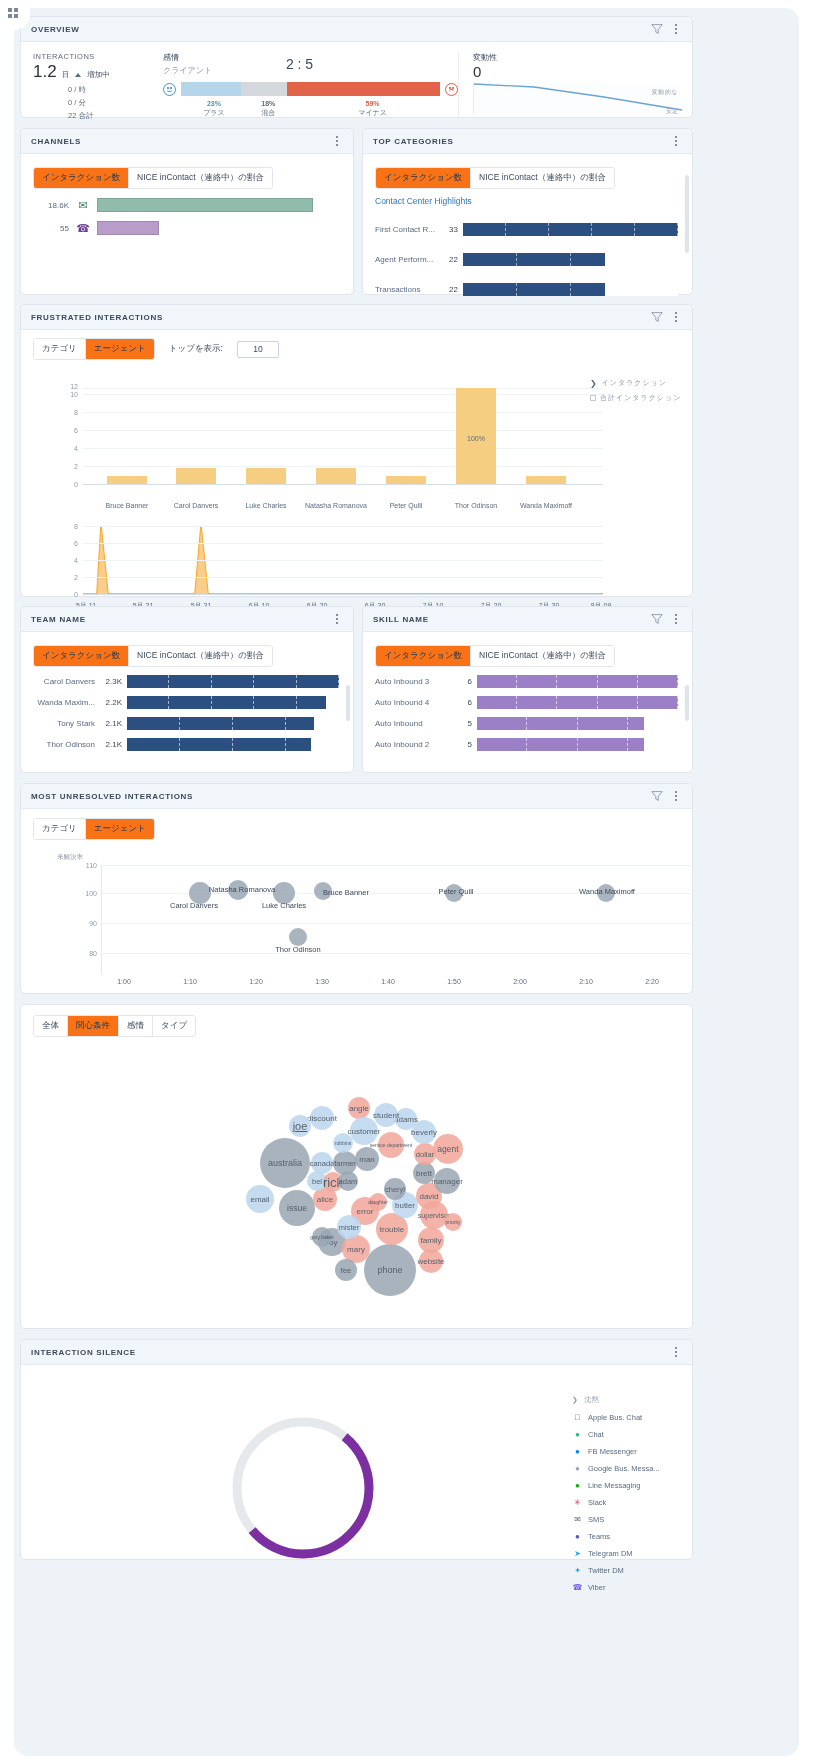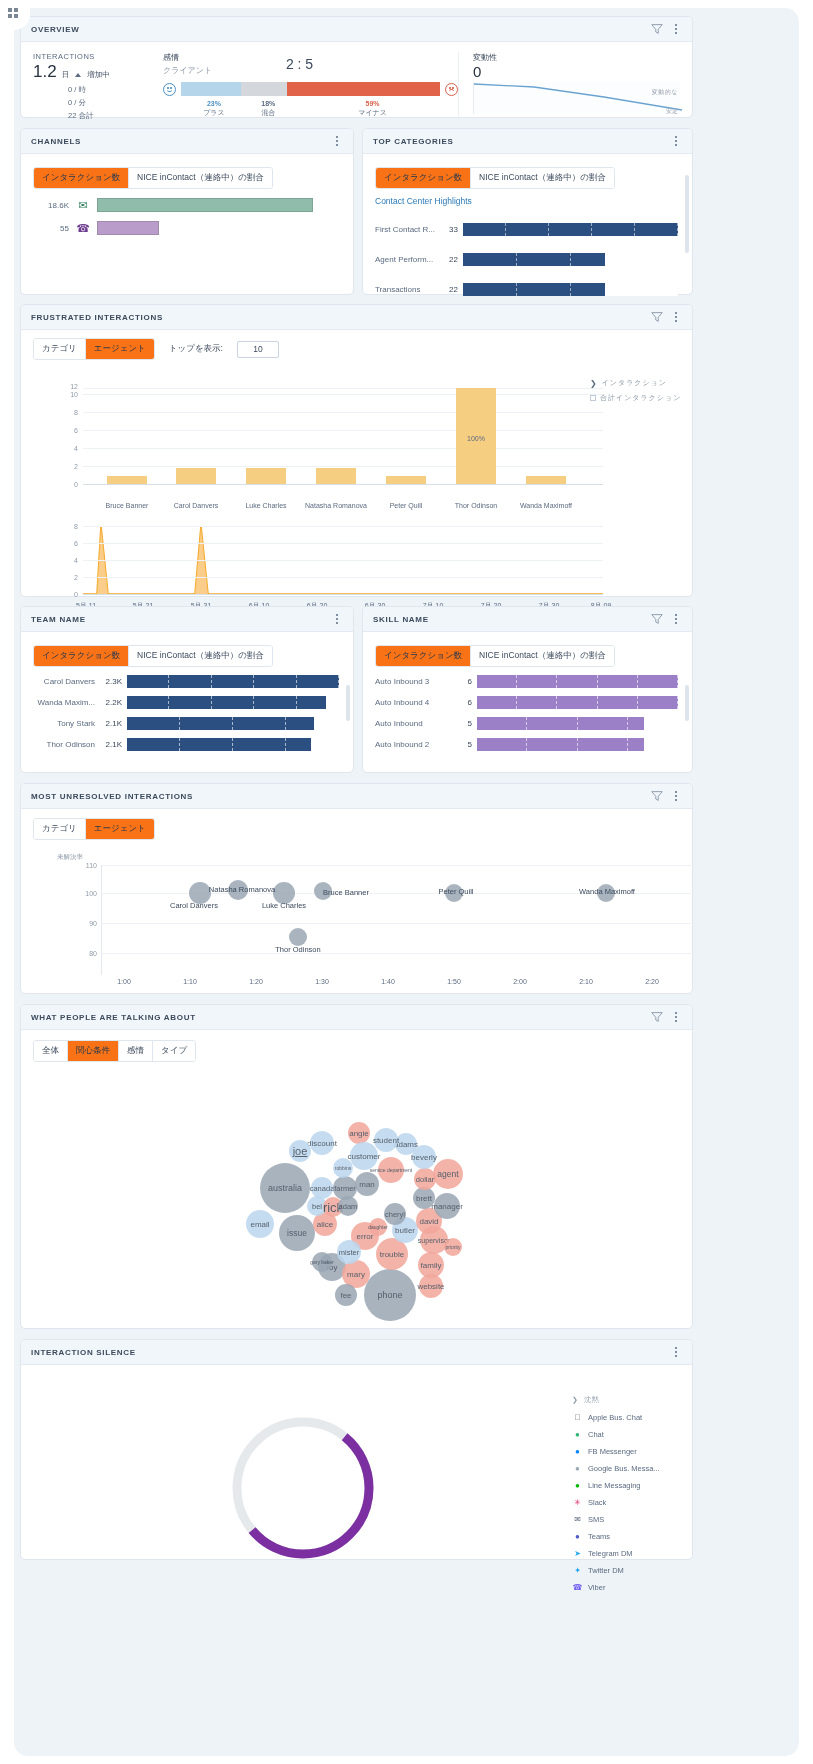--- a/index.html
+++ b/index.html
@@ -673,31 +673,20 @@
           <div class="xtick" style="left:286px">1:40</div>
           <div class="xtick" style="left:352px">1:50</div>
           <div class="xtick" style="left:418px">2:00</div>
           <div class="xtick" style="left:484px">2:10</div>
           <div class="xtick" style="left:550px">2:20</div>
         </div>
       </div>
     </div>
 
     <div class="card" id="wpta">
-      <div class="card-head">
-        <div class="card-title">WHAT PEOPLE ARE TALKING ABOUT</div>
-        <svg class="hicon" viewBox="0 0 16 16">
-            <path d="M2 3h12l-4.6 5.4V13l-2.8-1.6V8.4z" fill="none" stroke="#5b6b80" stroke-width="1.1"></path>
-          </svg>
-        <div class="kebab">
-            <i></i>
-            <i></i>
-            <i></i>
-          </div>
-      </div>
       <div class="card-body">
         <div style="padding:9px 12px 0 12px">
           <div class="pillgroup">
             <div class="pill">全体</div>
             <div class="pill active">関心条件</div>
             <div class="pill">感情</div>
             <div class="pill">タイプ</div>
           </div>
         </div>
         <div class="wc" id="wordcloud">

